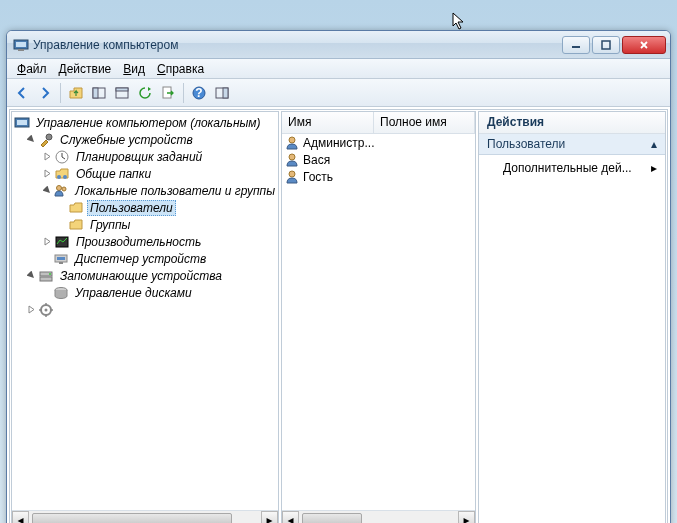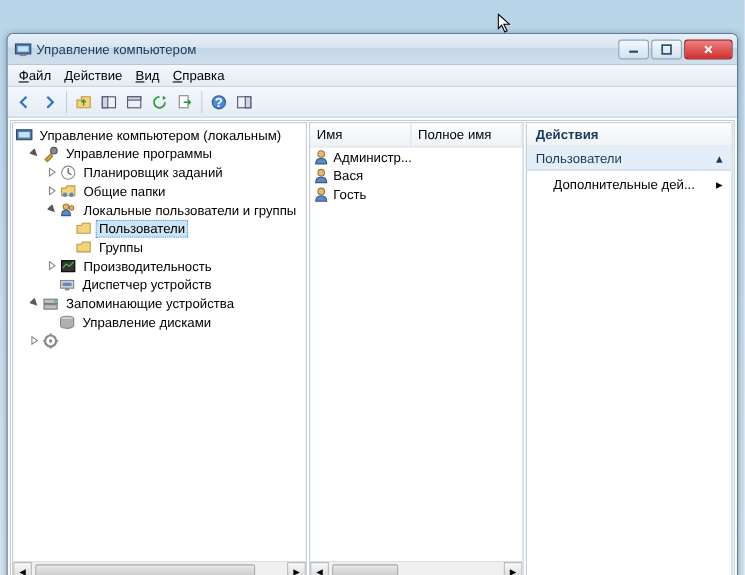--- a/index.html
+++ b/index.html
@@ -15,21 +15,21 @@
 .menubar { height: 20px; background: linear-gradient(to bottom,#f4f8fc,#e4ecf4); display: flex; align-items: center; padding: 0 4px; border-bottom: 1px solid #c0ccd8; }
 .menuitem { padding: 2px 6px; cursor: default; }
 .toolbar { height: 28px; background: linear-gradient(to bottom,#f4f8fc,#e4ecf4); display: flex; align-items: center; padding: 2px 4px; border-bottom: 1px solid #c0ccd8; gap: 1px; }
 .tb-btn { width: 22px; height: 22px; display: flex; align-items: center; justify-content: center; border: 1px solid transparent; border-radius: 2px; cursor: default; }
 .tb-sep { width: 1px; height: 20px; background: #c0ccd8; margin: 0 3px; }
 .content { position: absolute; top: 78px; left: 2px; right: 2px; bottom: 2px; display: flex; border: 1px solid #c0ccd8; }
 .pane { background: #fff; border: 1px solid #c0ccd8; margin: 1px; display: flex; flex-direction: column; overflow: hidden; }
 .pane.tree { width: 268px; }
 .pane.list { flex: 1; }
 .pane.actions { width: 188px; }
-.tree-body { flex: 1; overflow: auto; padding: 2px 0; }
+.tree-body { flex: 1; overflow: auto; padding: 2px 0; font-style: italic; }
 .tree-row { display: flex; align-items: center; height: 17px; white-space: nowrap; cursor: default; }
 .tree-row .exp { width: 11px; height: 11px; margin-right: 1px; display: flex; align-items: center; justify-content: center; }
 .tree-row .ic { width: 16px; height: 16px; margin-right: 3px; display: flex; align-items: center; justify-content: center; flex-shrink:0; }
 .tree-row .lbl { padding: 1px 3px; }
 .tree-row.selected .lbl { background: #cce4f7; border: 1px dotted #5a9bd4; padding: 0 2px; }
 .list-header { height: 22px; display: flex; border-bottom: 1px solid #d8e0e8; background: linear-gradient(to bottom,#fdfdfe,#eef2f6); }
 .list-header .col { padding: 3px 6px; border-right: 1px solid #d8e0e8; cursor: default; }
 .list-body { flex: 1; overflow: auto; }
 .list-row { display: flex; align-items: center; height: 17px; padding-left: 2px; cursor: default; }
 .list-row .ic { width: 16px; height: 16px; margin-right: 3px; display:flex; align-items:center; justify-content:center; }
@@ -158,21 +158,21 @@
               <svg width="9" height="9" viewBox="0 0 9 9">
                 <path d="M1 1 L8 4.5 L1 8 Z" fill="#595959" transform="rotate(45 4.5 4.5)"></path>
               </svg>
             </span>
      <span class="ic">
               <svg width="16" height="16" viewBox="0 0 16 16">
                 <path d="M3 13 L8 8 L10 10 L5 15 Z" fill="#d4a840" stroke="#a07820"></path>
                 <circle cx="11" cy="5" r="3" fill="#888" stroke="#555"></circle>
               </svg>
             </span>
-     <span class="lbl">Управление программы</span>
+     <span class="lbl">Служебные устройств</span>
     </div>
 
     <div class="tree-row" style="padding-left:30px">
      <span class="exp">
               <svg width="9" height="9" viewBox="0 0 9 9">
                 <path d="M2 1 L7 4.5 L2 8 Z" fill="none" stroke="#888"></path>
               </svg>
             </span>
      <span class="ic">
               <svg width="16" height="16" viewBox="0 0 16 16">

